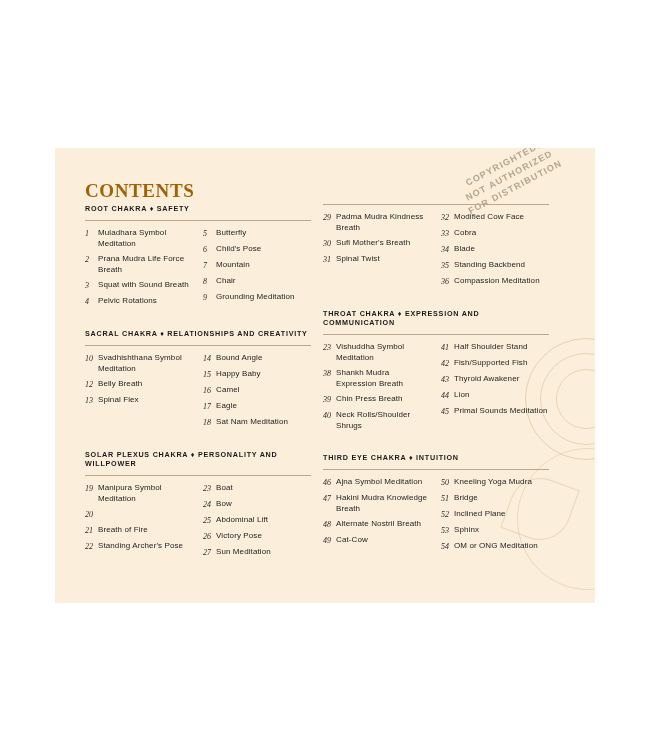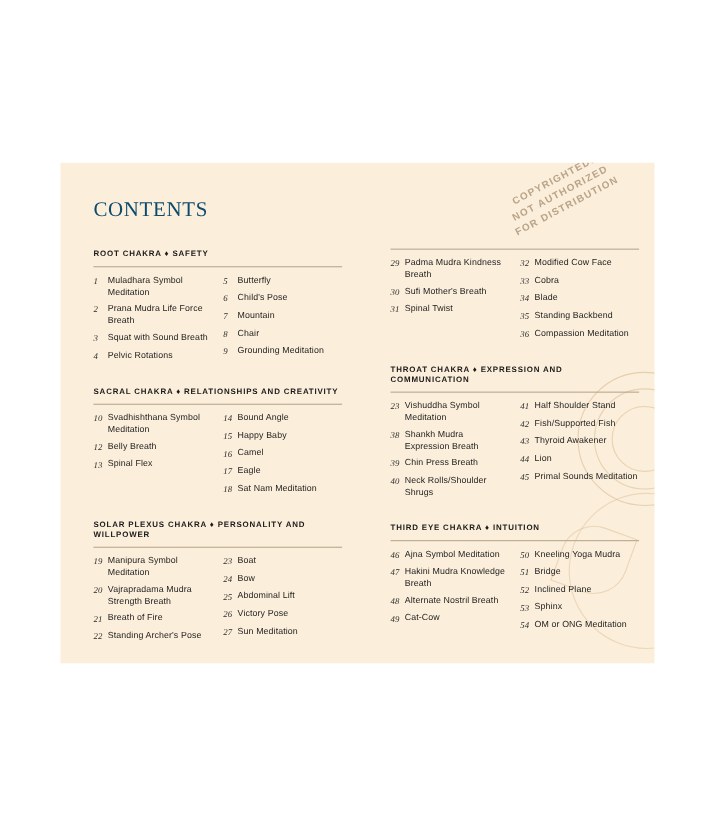--- a/index.html
+++ b/index.html
@@ -80,31 +80,31 @@
   }
   .stamp div { white-space: nowrap; }
 
   h1.contents-title {
     position: absolute;
     left: 30px;
     top: 32px;
     margin: 0;
     font-family: "Liberation Serif", serif;
     font-size: 19px;
-    font-weight: normal;
+    font-weight: bold;
     letter-spacing: 0.6px;
-    color: #0c4a6e;
+    color: #a16207;
   }
   .columns {
     position: absolute;
     left: 30px;
-    top: 78px;
+    top: 56px;
     width: 480px;
     display: flex;
-    gap: 44px;
+    gap: 12px;
   }
   .column {
     width: 226px;
   }
   .section {
     margin-bottom: 17px;
   }
   .section-heading {
     font-size: 7.2px;
     font-weight: bold;
@@ -257,21 +257,20 @@
           <div class="section-heading">SOLAR PLEXUS CHAKRA ♦ PERSONALITY AND WILLPOWER</div>
           <div class="section-rule"></div>
           <div class="entry-cols">
             <div class="entry-col">
               <div class="entry">
                 <span class="num">19</span>
                 <span class="label">Manipura Symbol Meditation</span>
               </div>
               <div class="entry">
                 <span class="num">20</span>
-                <span class="label">Vajrapradama Mudra Strength Breath</span>
               </div>
               <div class="entry">
                 <span class="num">21</span>
                 <span class="label">Breath of Fire</span>
               </div>
               <div class="entry">
                 <span class="num">22</span>
                 <span class="label">Standing Archer's Pose</span>
               </div>
             </div>

